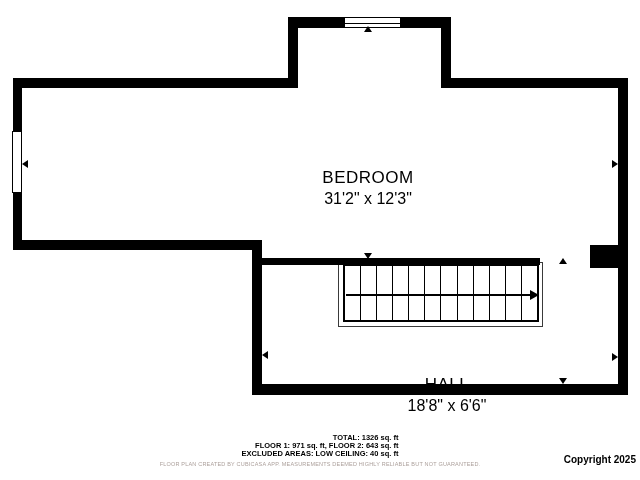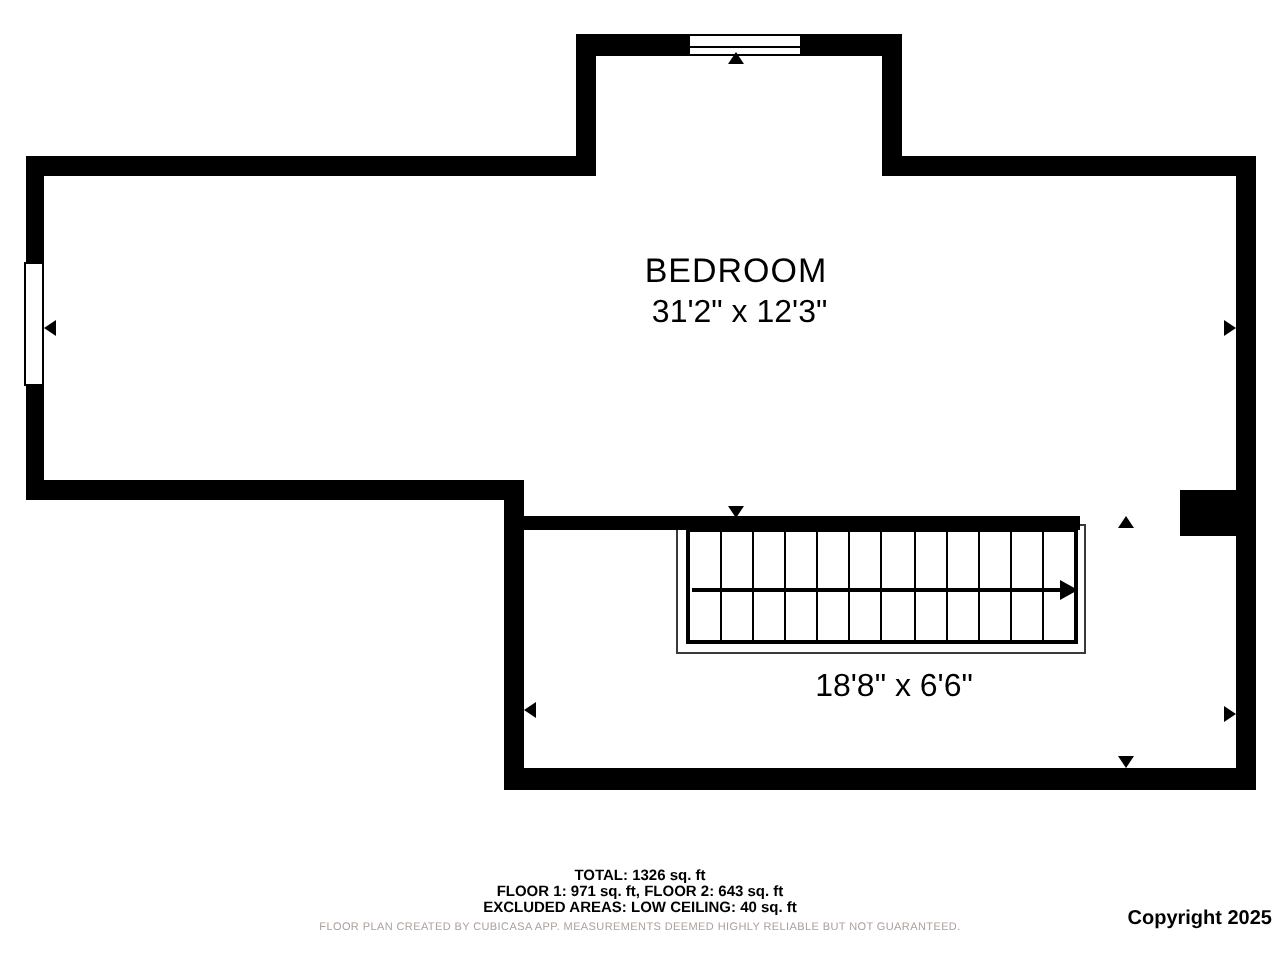--- a/index.html
+++ b/index.html
@@ -44,27 +44,27 @@
   }
   
   .marker{position:absolute;width:0;height:0;}
   .marker.up{border-left:4px solid transparent;border-right:4px solid transparent;border-bottom:6px solid #000;}
   .marker.down{border-left:4px solid transparent;border-right:4px solid transparent;border-top:6px solid #000;}
   .marker.left{border-top:4px solid transparent;border-bottom:4px solid transparent;border-right:6px solid #000;}
   .marker.right{border-top:4px solid transparent;border-bottom:4px solid transparent;border-left:6px solid #000;}
   
   .room-label{
     position:absolute;transform:translateX(-50%);
-    text-align:right;color:#000;white-space:nowrap;
+    text-align:center;color:#000;white-space:nowrap;margin-top:42px;
   }
   .room-name{font-size:17px;letter-spacing:0.5px;}
   .room-dims{font-size:16px;margin-top:2px;}
   .area-summary{
     position:absolute;left:320px;top:434px;transform:translateX(-50%);
-    text-align:center;font-size:7.5px;font-weight:bold;line-height:7.8px;
+    text-align:right;font-size:7.5px;font-weight:bold;line-height:7.8px;
     color:#000;white-space:nowrap;
   }
   .disclaimer{
     position:absolute;left:320px;top:461px;transform:translateX(-50%);
     font-size:5.5px;color:#ab9f9a;letter-spacing:0.2px;white-space:nowrap;
   }
   .copyright{
     position:absolute;right:4px;top:455px;
     text-align:right;font-size:10px;font-weight:bold;line-height:9.8px;
     color:#000;white-space:nowrap;
@@ -122,20 +122,21 @@
   <div class="marker up" style="left:559px;top:258px;"></div>
   <div class="marker left" style="left:262px;top:351px;"></div>
   <div class="marker right" style="left:612px;top:353px;"></div>
   <div class="marker down" style="left:559px;top:378px;"></div>
 
   <div class="room-label" style="left:368px;top:126px;">
     <div class="room-name">BEDROOM</div>
     <div class="room-dims">31'2" x 12'3"</div>
   </div>
   <div class="room-label" style="left:447px;top:333px;">
+    <div class="room-name">HALL</div>
     <div class="room-dims">18'8" x 6'6"</div>
   </div>
 
   <div class="area-summary">
     <div>TOTAL: 1326 sq. ft</div>
     <div>FLOOR 1: 971 sq. ft, FLOOR 2: 643 sq. ft</div>
     <div>EXCLUDED AREAS: LOW CEILING: 40 sq. ft</div>
   </div>
 
   <div class="disclaimer">FLOOR PLAN CREATED BY CUBICASA APP. MEASUREMENTS DEEMED HIGHLY RELIABLE BUT NOT GUARANTEED.</div>

